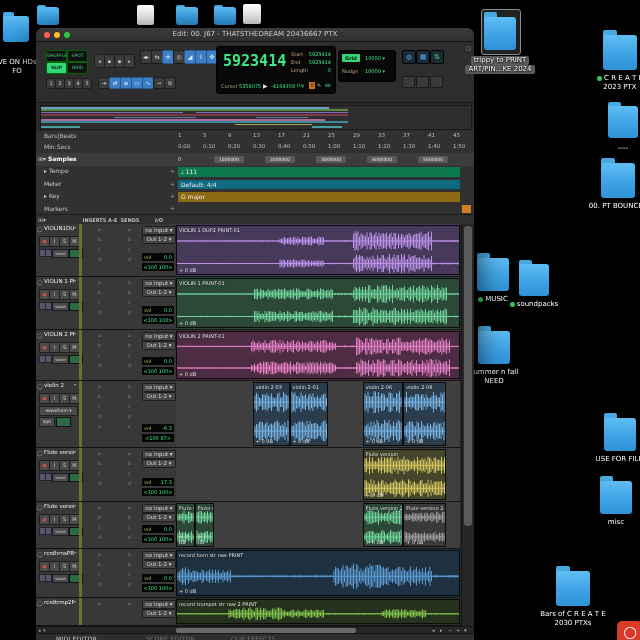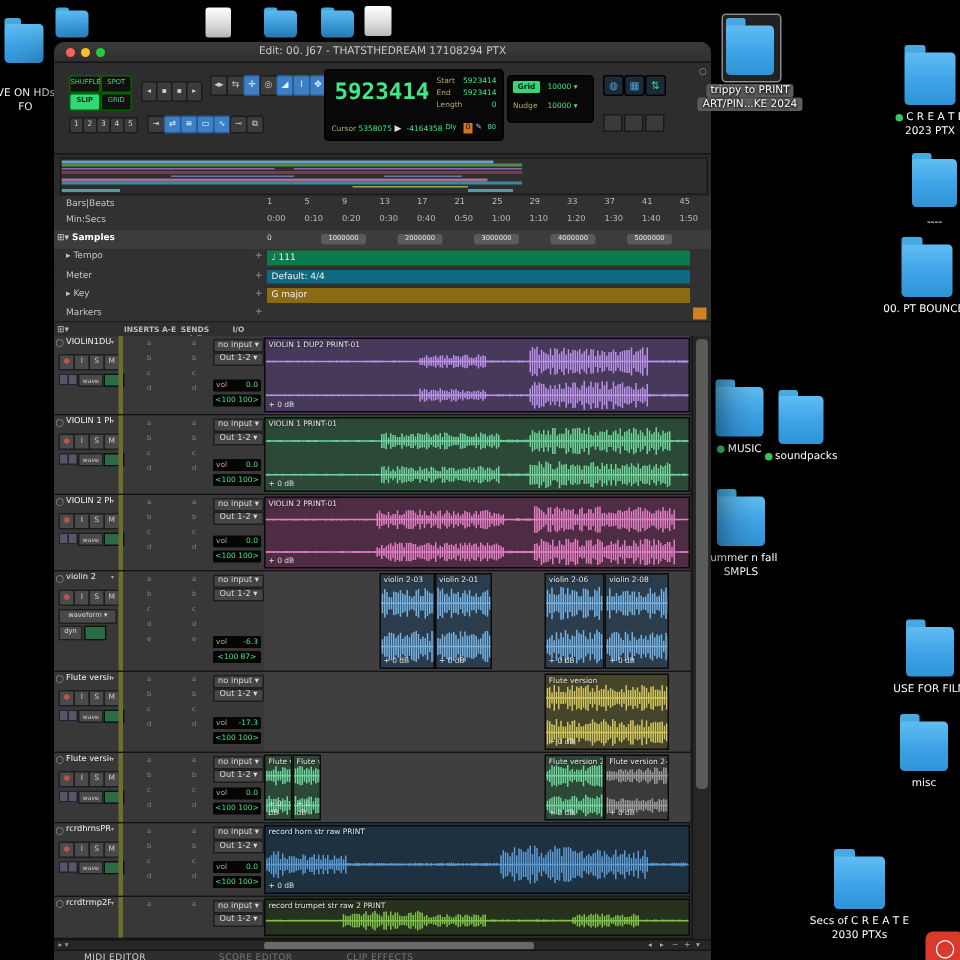--- a/index.html
+++ b/index.html
@@ -121,53 +121,53 @@
     </div>
     <div class="icon-label" style="position: absolute; left: 499px; top: 300px; width: 70px; z-index: 1;">
       <div><span class="dot"></span>soundpacks</div>
     </div>
     <div class="folder" style="position: absolute; left: 478px; top: 326px; width: 32px; height: 38px; z-index: 1;">
       <div class="tab" style="position: absolute;"></div>
       <div class="body" style="position: absolute;"></div>
     </div>
     <div class="icon-label" style="position: absolute; left: 459px; top: 368px; width: 70px; z-index: 1;">
       <div>summer n fall</div>
-      <div>SMPLS</div>
+      <div>NEED</div>
     </div>
     <div class="folder" style="position: absolute; left: 604px; top: 413px; width: 32px; height: 38px; z-index: 1;">
       <div class="tab" style="position: absolute;"></div>
       <div class="body" style="position: absolute;"></div>
     </div>
     <div class="icon-label" style="position: absolute; left: 585px; top: 455px; width: 70px; z-index: 1;">
       <div>USE FOR FILM</div>
     </div>
     <div class="folder" style="position: absolute; left: 600px; top: 476px; width: 32px; height: 38px; z-index: 1;">
       <div class="tab" style="position: absolute;"></div>
       <div class="body" style="position: absolute;"></div>
     </div>
     <div class="icon-label" style="position: absolute; left: 581px; top: 518px; width: 70px; z-index: 1;">
       <div>misc</div>
     </div>
     <div class="folder" style="position: absolute; left: 556px; top: 566px; width: 34px; height: 40px; z-index: 1;">
       <div class="tab" style="position: absolute;"></div>
       <div class="body" style="position: absolute;"></div>
     </div>
     <div class="icon-label" style="position: absolute; left: 533px; top: 610px; width: 80px; z-index: 1;">
-      <div>Secs of C R E A T E</div>
+      <div>Bars of C R E A T E</div>
       <div>2030 PTXs</div>
     </div>
     <div style="position: absolute; left: 617px; top: 621px; width: 26px; height: 24px; background: rgb(217, 58, 43); border-radius: 5px; z-index: 1; color: rgb(255, 255, 255); font-size: 12px; text-align: center; line-height: 22px;">◯</div>
   </div>
 
 <div id="ptwin">
   <div class="titlebar">
     <div class="tl" style="left:8px;background:#ff5f57;"></div>
     <div class="tl" style="left:18px;background:#febc2e;"></div>
     <div class="tl" style="left:28px;background:#28c840;"></div>
-    <div class="wtitle">Edit: 00. J67 - THATSTHEDREAM 17108294 PTX</div>
+    <div class="wtitle">Edit: 00. J67 - THATSTHEDREAM 20436667 PTX</div>
   </div>
   <div class="toolbar" id="toolbar">
       <div class="modebtn" style="position: absolute; left: 10px; top: 8px;">SHUFFLE</div>
       <div class="modebtn" style="position: absolute; left: 31px; top: 8px;">SPOT</div>
       <div class="modebtn on" style="position: absolute; left: 10px; top: 20px;">SLIP</div>
       <div class="modebtn" style="position: absolute; left: 31px; top: 20px;">GRID</div>
       <div class="tbtn" style="position: absolute; left: 58px; top: 12px; width: 9px; font-size: 5px;">◂</div>
       <div class="tbtn" style="position: absolute; left: 68px; top: 12px; width: 9px; font-size: 5px;">▪</div>
       <div class="tbtn" style="position: absolute; left: 78px; top: 12px; width: 9px; font-size: 5px;">▪</div>
       <div class="tbtn" style="position: absolute; left: 88px; top: 12px; width: 9px; font-size: 5px;">▸</div>

